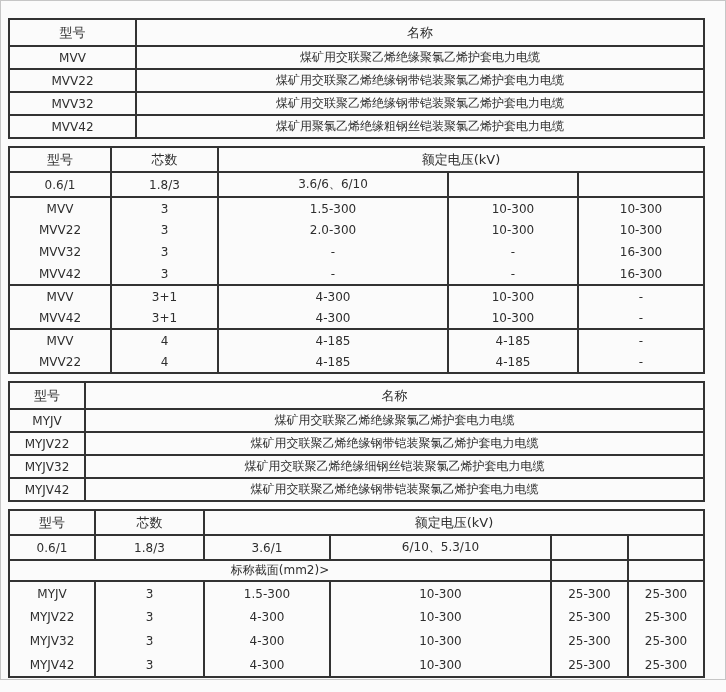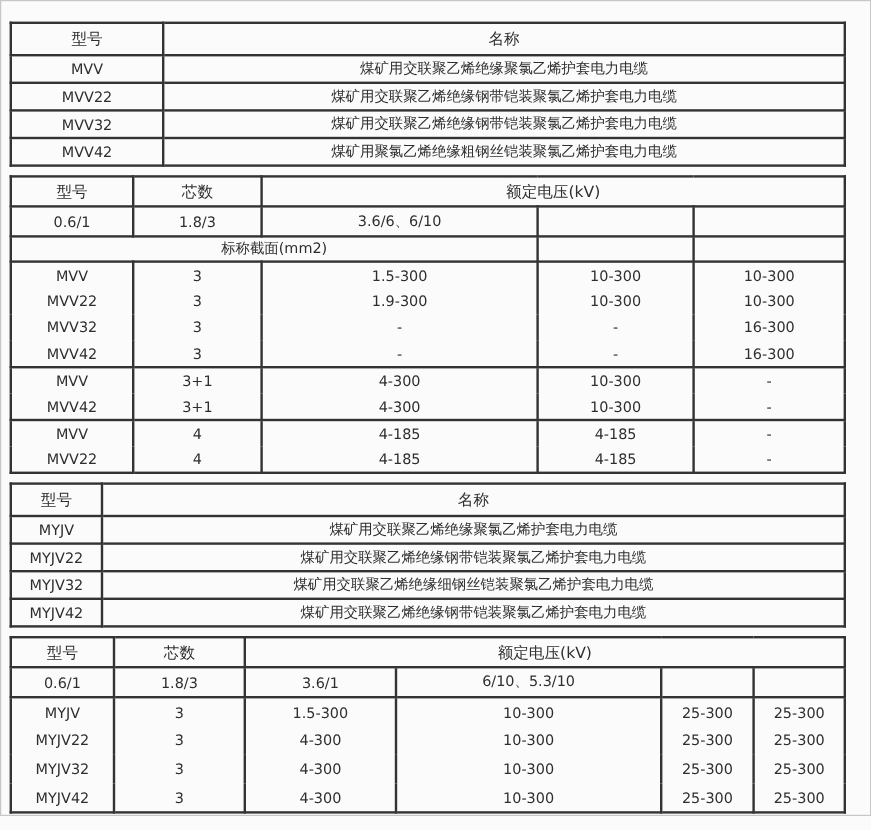--- a/index.html
+++ b/index.html
@@ -94,36 +94,31 @@
       <th>芯数</th>
       <th colspan="3">额定电压(kV)</th>
     </tr>
     <tr class="volt">
       <td>0.6/1</td>
       <td>1.8/3</td>
       <td>3.6/6、6/10</td>
       <td></td>
       <td></td>
     </tr>
-    <tr class="sect">
-      <td colspan="3">标称截面(mm2)</td>
-      <td></td>
-      <td></td>
-    </tr>
     <tr class="data">
       <td>MVV</td>
       <td>3</td>
       <td>1.5-300</td>
       <td>10-300</td>
       <td>10-300</td>
     </tr>
     <tr class="data cont">
       <td>MVV22</td>
       <td>3</td>
-      <td>1.9-300</td>
+      <td>2.0-300</td>
       <td>10-300</td>
       <td>10-300</td>
     </tr>
     <tr class="data cont">
       <td>MVV32</td>
       <td>3</td>
       <td>-</td>
       <td>-</td>
       <td>16-300</td>
     </tr>
@@ -210,20 +205,25 @@
       <th colspan="4">额定电压(kV)</th>
     </tr>
     <tr class="volt">
       <td>0.6/1</td>
       <td>1.8/3</td>
       <td>3.6/1</td>
       <td>6/10、5.3/10</td>
       <td></td>
       <td></td>
     </tr>
+    <tr class="sect">
+      <td colspan="4">标称截面(mm2)&gt;</td>
+      <td></td>
+      <td></td>
+    </tr>
     <tr class="data">
       <td>MYJV</td>
       <td>3</td>
       <td>1.5-300</td>
       <td>10-300</td>
       <td>25-300</td>
       <td>25-300</td>
     </tr>
     <tr class="data cont">
       <td>MYJV22</td>

